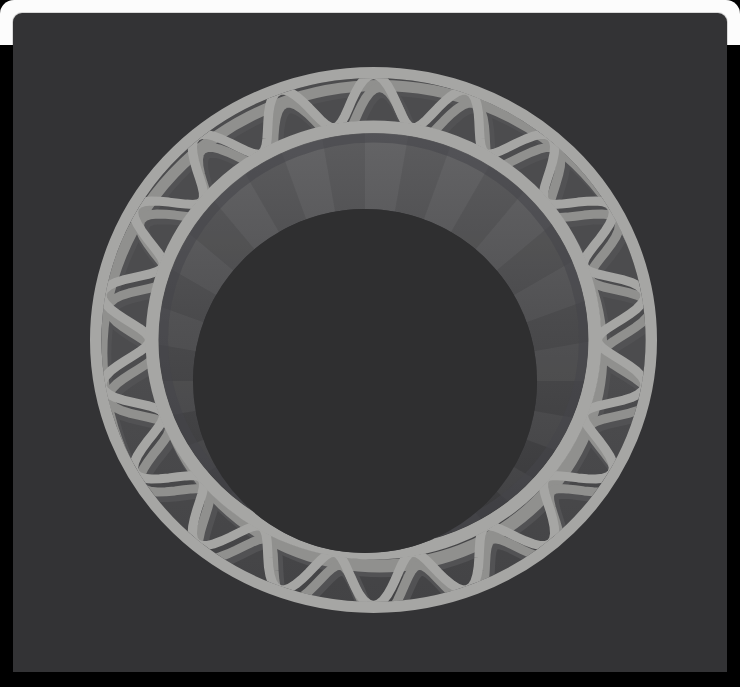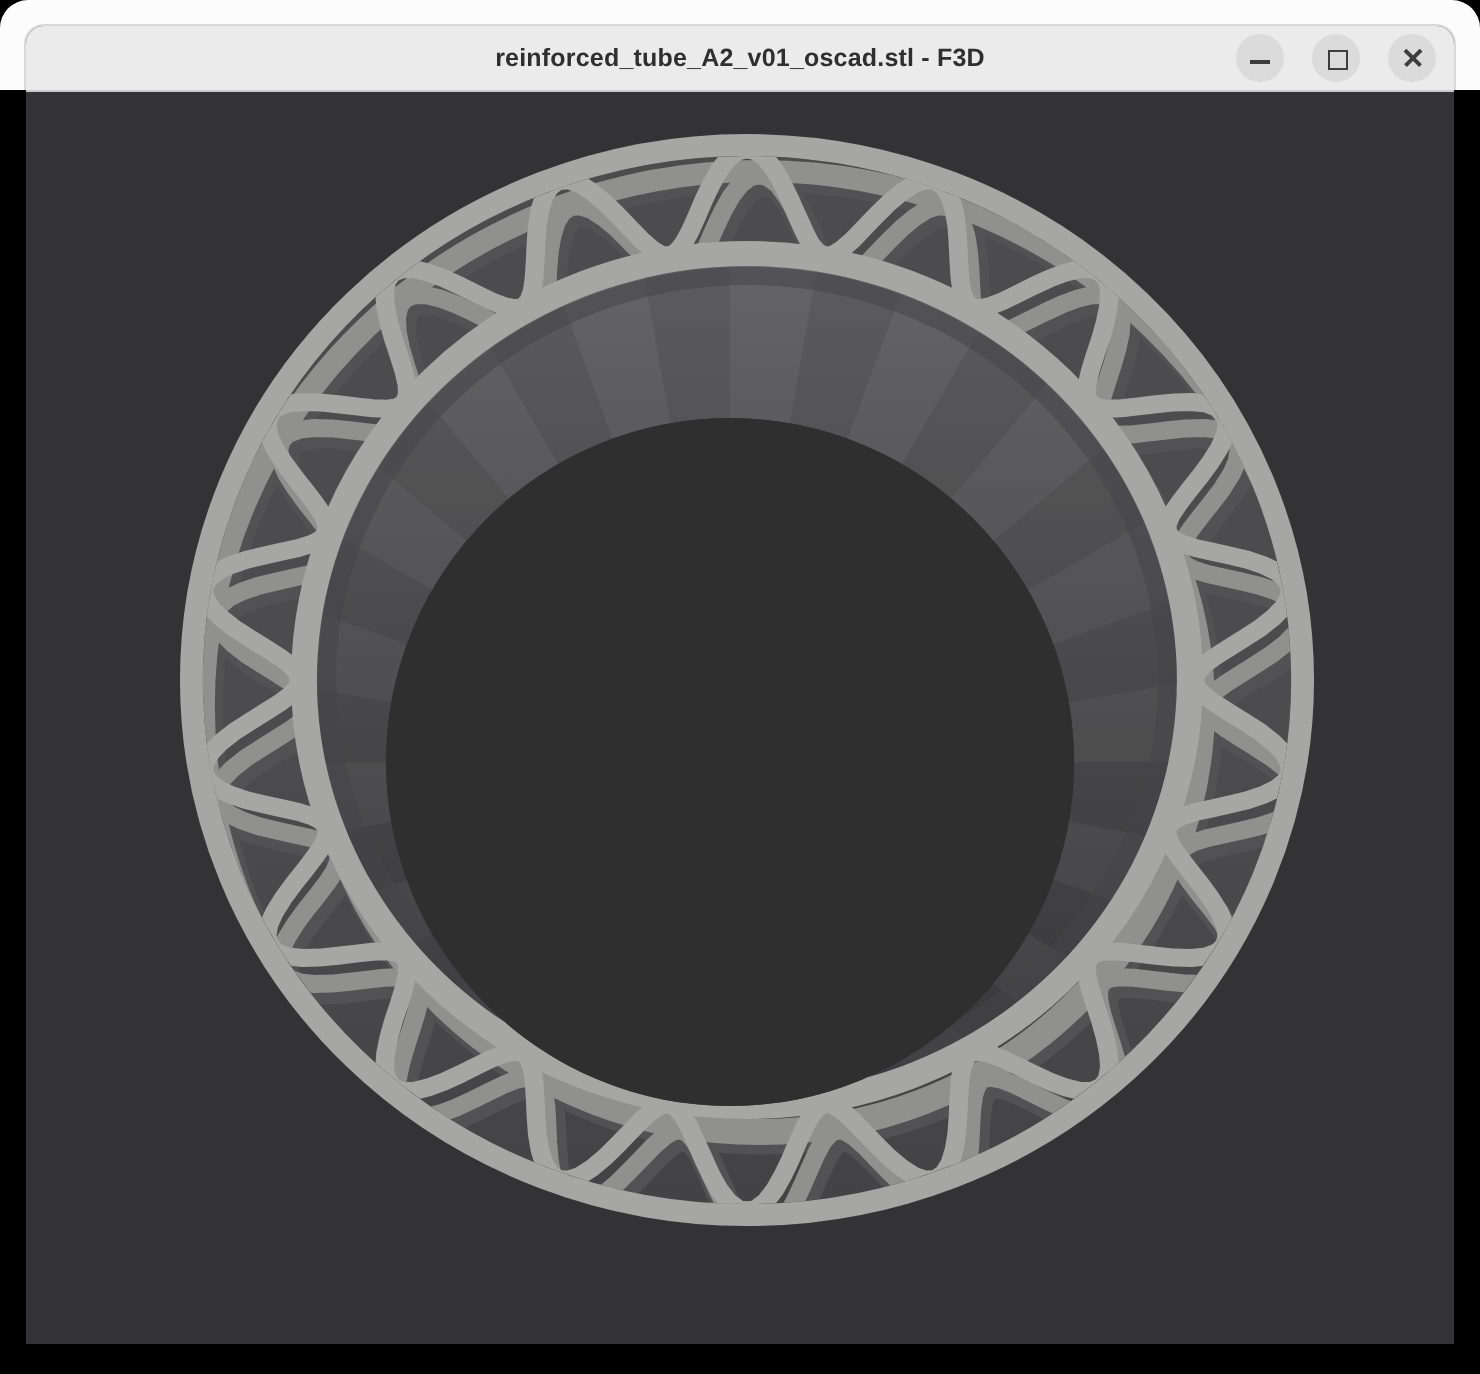--- a/index.html
+++ b/index.html
@@ -48,35 +48,20 @@
     position:absolute;left:0;top:33px;width:714px;height:626px;background:#333335;
   }
   svg{display:block;}
 </style>
 </head>
 <body>
 
 <div class="top-strip"></div>
 
 <div class="window">
-  <div class="titlebar">
-    <span class="title-text">reinforced_tube_A2_v01_oscad.stl - F3D</span>
-    <div class="controls">
-      <button class="ctl-btn">
-        <span class="bar"></span>
-      </button>
-      <button class="ctl-btn">
-        <span class="box"></span>
-      </button>
-      <button class="ctl-btn">
-        <span class="x1"></span>
-        <span class="x2"></span>
-      </button>
-    </div>
-  </div>
   <div class="viewport">
     <svg id="model-svg" width="714" height="626" viewBox="0 0 714 626">
         <rect x="0" y="0" width="714" height="626" fill="#333335"></rect>
         <defs>
           <linearGradient id="chGrad" x1="0" y1="32" x2="0" y2="556" gradientUnits="userSpaceOnUse">
             <stop offset="0" stop-color="#4c4c4e"></stop>
             <stop offset="1" stop-color="#38383a"></stop>
           </linearGradient>
           <linearGradient id="coneGrad" x1="0" y1="87" x2="0" y2="507" gradientUnits="userSpaceOnUse">
             <stop offset="0" stop-color="#606062"></stop>

